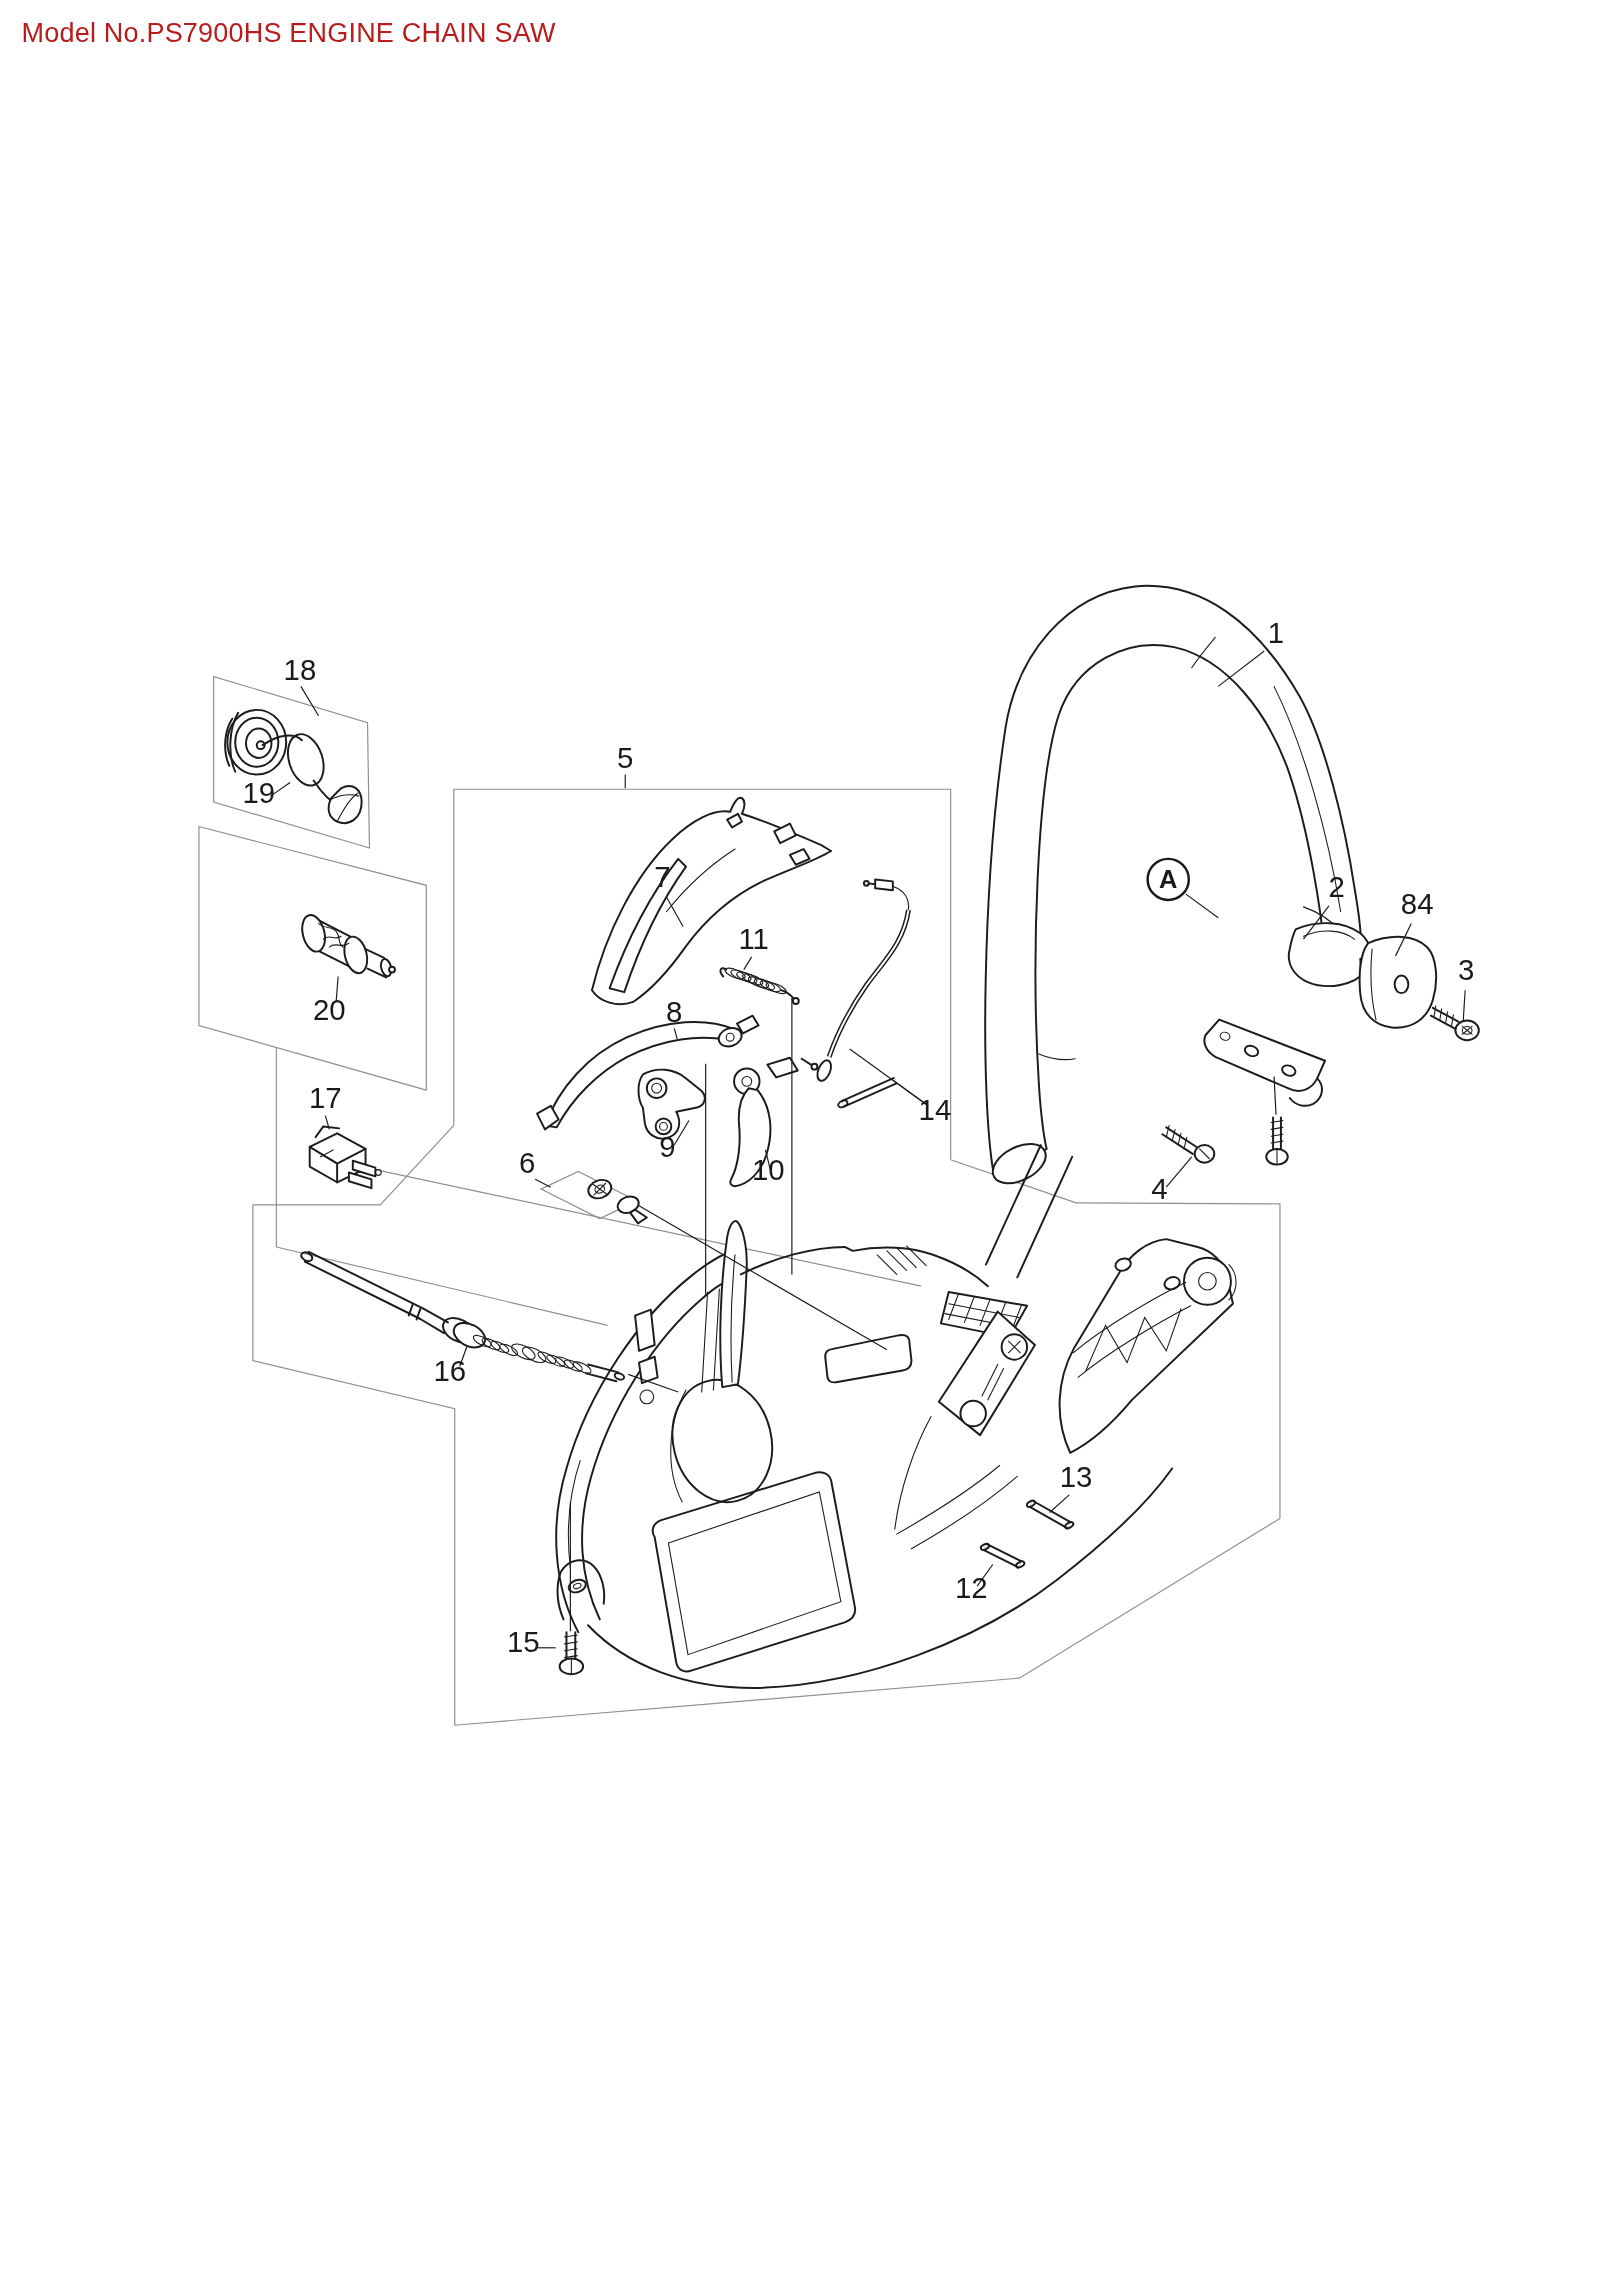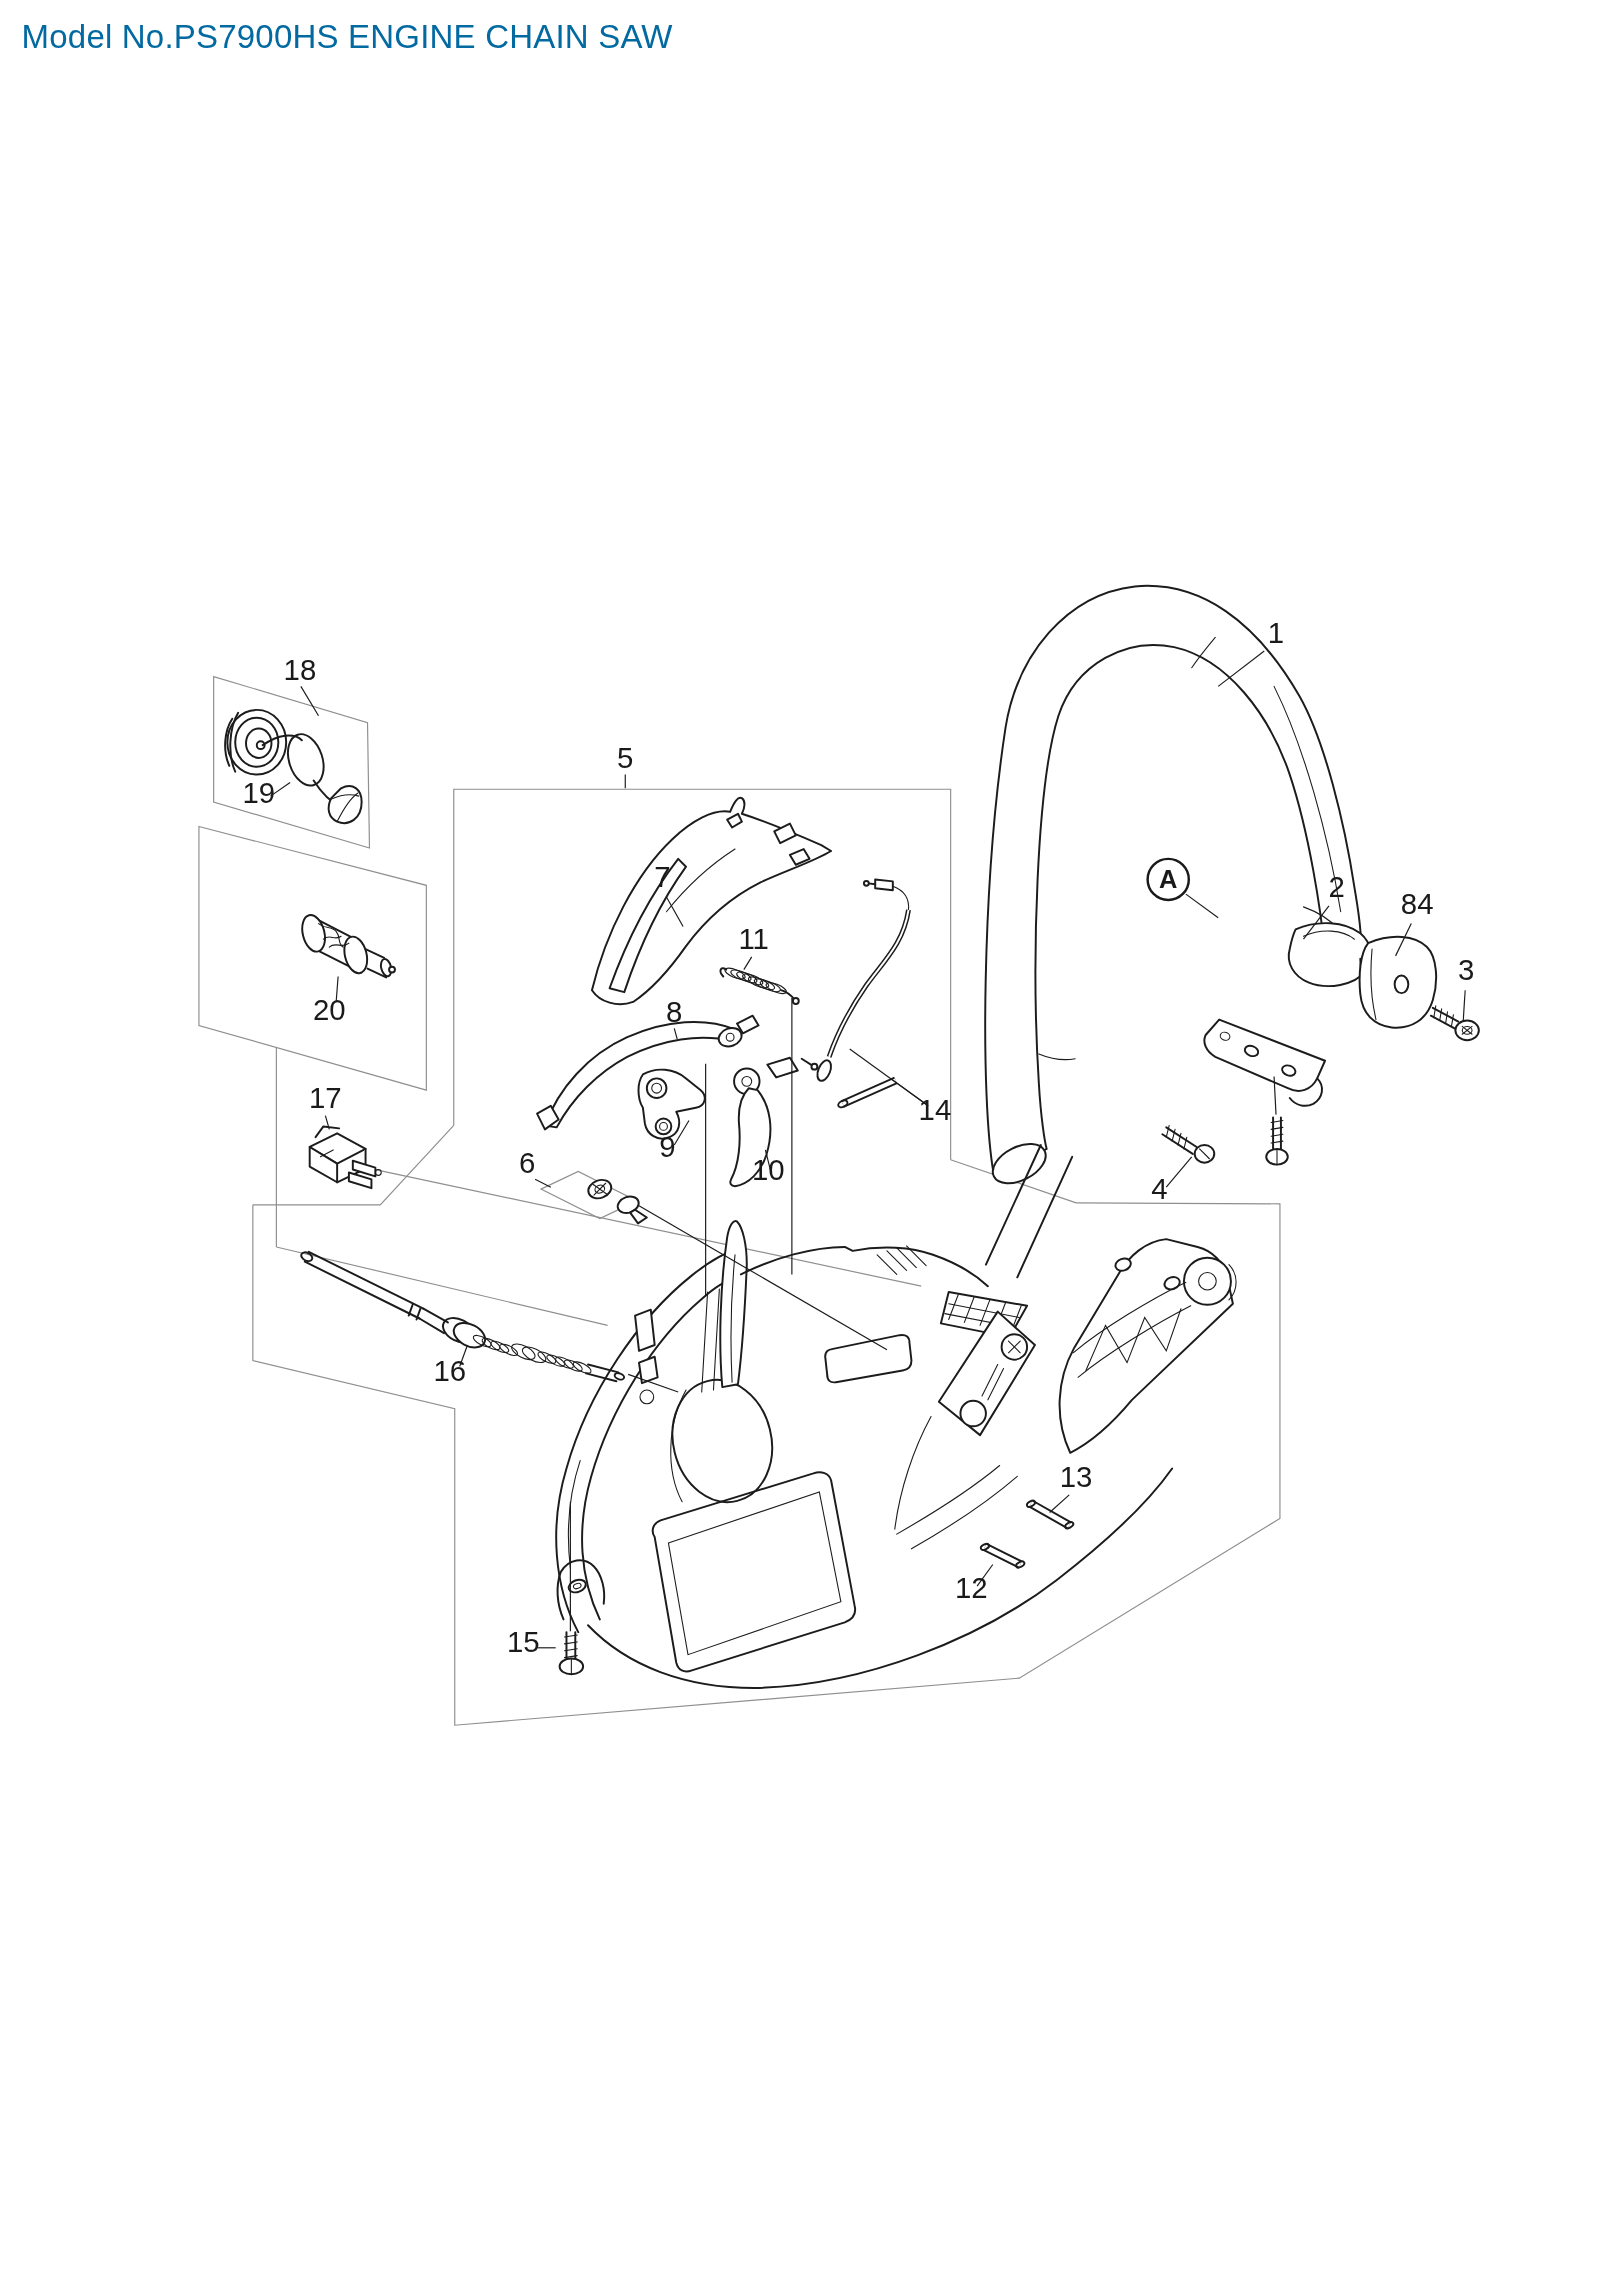--- a/index.html
+++ b/index.html
@@ -5,21 +5,21 @@
   html,body{margin:0;padding:0;background:#ffffff;}
   .page{
     position:relative;
     width:1621px;height:2293px;
     background:#ffffff;
     font-family:"Liberation Sans", sans-serif;
     overflow:hidden;
   }
   .title{
     position:absolute;left:21.6px;top:17.6px;
-    font-size:33px;color:#0369a1;letter-spacing:0.2px;
+    font-size:27px;color:#b91c1c;letter-spacing:0.2px;
     font-weight:400;
   }
   svg{position:absolute;left:0;top:0;}
   .b{stroke:#8f8f8f;stroke-width:1.2;fill:none;}
   .p{stroke:#1c1c1c;stroke-width:2;fill:none;stroke-linecap:round;stroke-linejoin:round;}
   .pf{stroke:#1c1c1c;stroke-width:2;fill:#ffffff;stroke-linecap:round;stroke-linejoin:round;}
   .pt{stroke:#1c1c1c;stroke-width:1.1;fill:none;stroke-linecap:round;}
   .ld{stroke:#1c1c1c;stroke-width:1.2;fill:none;}
   .callout{font-size:30px;fill:#1a1a1a;}
   .vmark{font-size:26px;font-weight:600;fill:#1a1a1a;}

